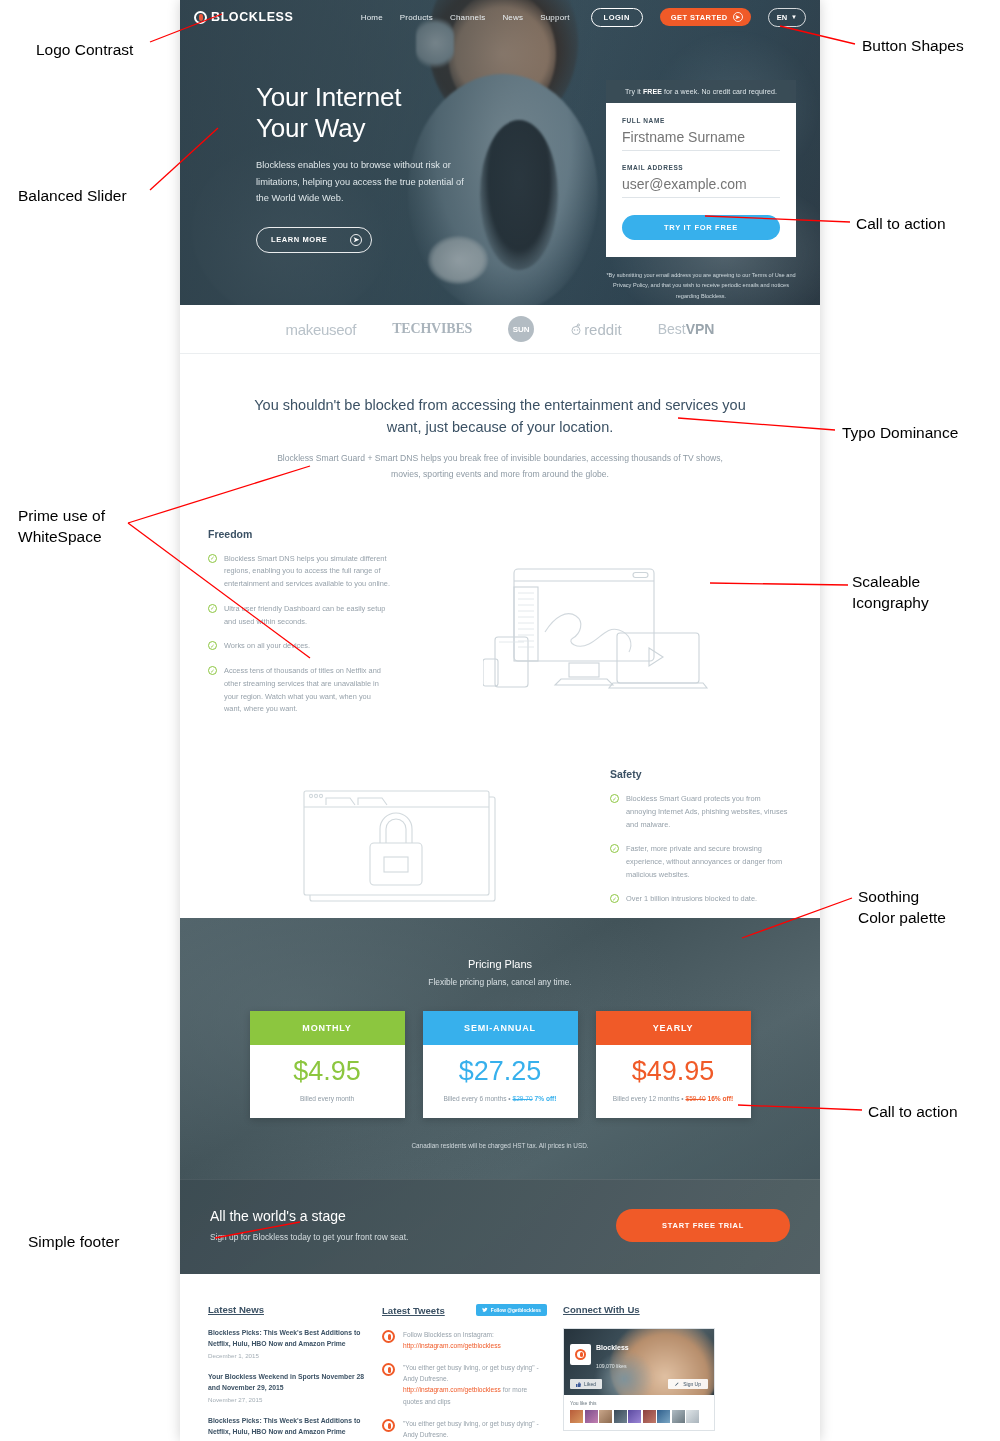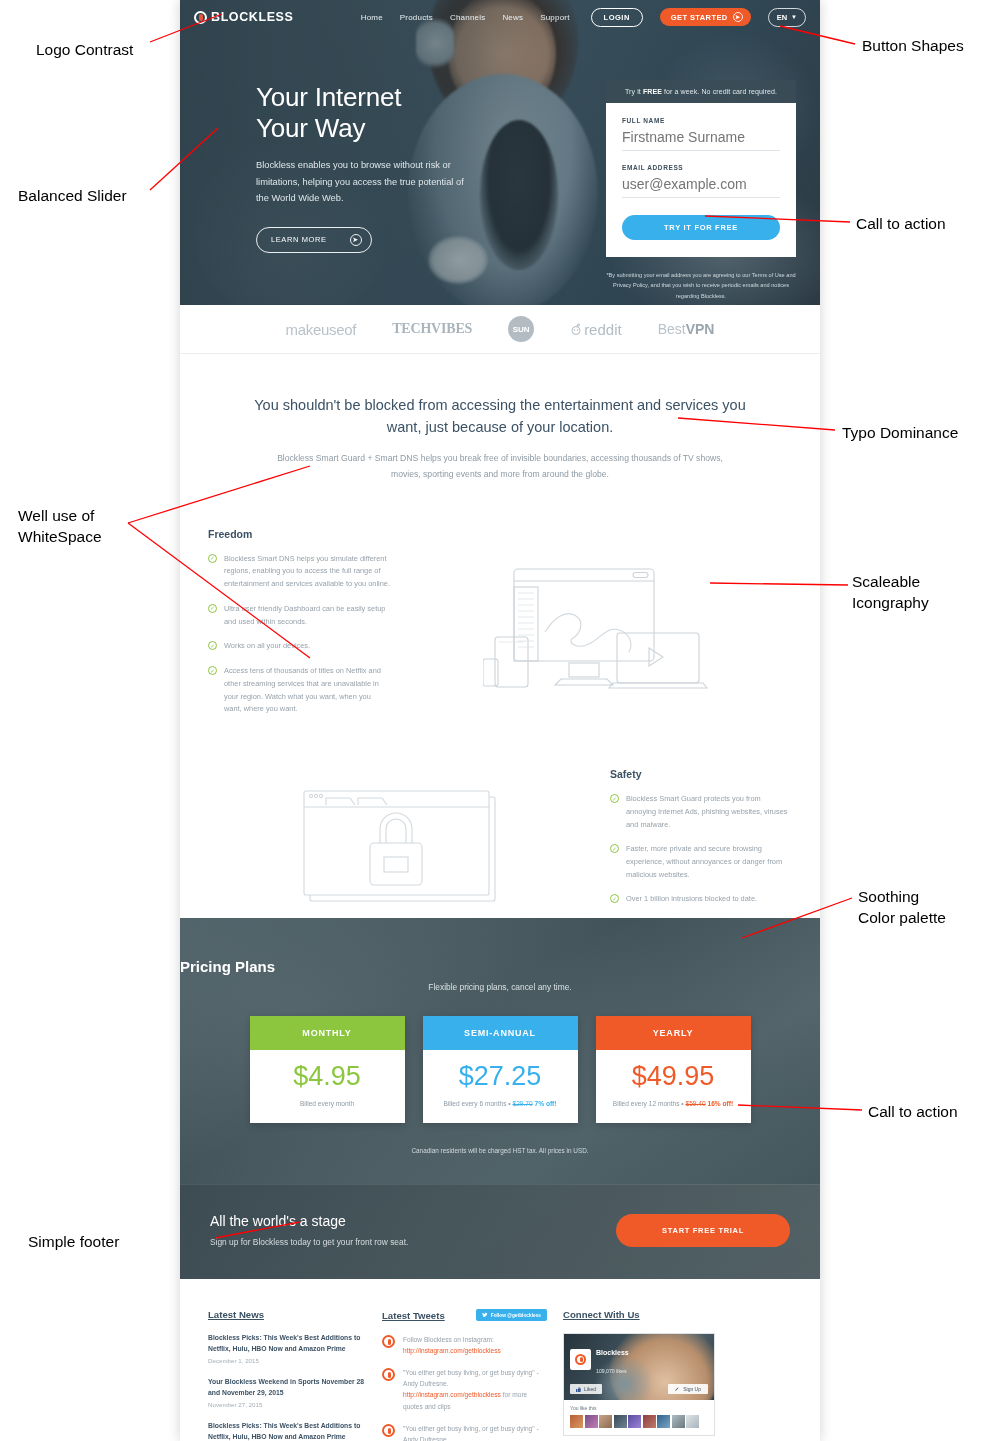--- a/index.html
+++ b/index.html
@@ -88,21 +88,21 @@
   .hero-h1 {
     color: #fff; font-size: 26px; line-height: 1.18; font-weight: normal;
     letter-spacing: -.2px;
   }
   .hero-p {
     color: #dfe7ea; font-size: 9.3px; line-height: 1.78; margin-top: 14px; width: 212px;
   }
   .btn-learn {
     margin-top: 20px; display: inline-flex; align-items: center; gap: 23px;
     border: 1px solid rgba(255,255,255,.9); border-radius: 14px;
-    color: #fff; font-size: 7.5px; font-weight: normal; letter-spacing: .6px;
+    color: #fff; font-size: 7.5px; font-weight: bold; letter-spacing: .6px;
     padding: 6px 9px 6px 14px;
   }
   .arrow-circ-lg {
     width: 12px; height: 12px; border-radius: 50%;
     border: 1px solid rgba(255,255,255,.9);
     display:flex; align-items:center; justify-content:center; font-size: 7px;
   }
 
   
   .signup { width: 190px; margin-left: auto; margin-top: -2px; }
@@ -174,21 +174,21 @@
   .bullet-t { color: #97a2ab; font-size: 7.4px; line-height: 1.72; }
 
   
   .pricing {
     position: relative; padding: 40px 0 0; overflow: hidden;
     background:
       radial-gradient(ellipse at 18% 25%, rgba(96,114,120,.55), transparent 52%),
       radial-gradient(ellipse at 80% 70%, rgba(70,92,98,.5), transparent 55%),
       linear-gradient(150deg, #4e6067 0%, #415258 35%, #55666c 62%, #3c4b52 100%);
   }
-  .pricing-h2 { color: #fff; font-size: 15px; text-align: left; font-weight: bold; }
+  .pricing-h2 { color: #fff; font-size: 11px; text-align: center; font-weight: normal; }
   .pricing-sub { color: #d8e0e3; font-size: 8.4px; text-align: center; margin-top: 7px; }
   .plans { display: flex; gap: 18px; justify-content: center; margin-top: 24px; }
   .plan { width: 155px; background: #fff; box-shadow: 0 2px 7px rgba(0,0,0,.18); }
   .plan-head {
     color: #fff; text-align: center; font-size: 9px; font-weight: bold;
     letter-spacing: .8px; padding: 12px 0;
   }
   .plan-body { text-align: center; padding: 13px 6px 16px; }
   .plan-price { font-size: 27px; line-height: 1; font-weight: normal; }
   .plan-note { color: #8e9aa4; font-size: 6.6px; margin-top: 10px; }
@@ -615,21 +615,21 @@
       <line x1="855" y1="44" x2="780" y2="26"></line>
       <line x1="850" y1="222" x2="705" y2="216"></line>
       <line x1="835" y1="430" x2="678" y2="418"></line>
       <line x1="848" y1="585" x2="710" y2="583"></line>
       <line x1="852" y1="898" x2="742" y2="938"></line>
       <line x1="862" y1="1110" x2="738" y2="1105"></line>
     </g>
   </svg>
   <div class="anno-label" style="left:36px;top:40px">Logo Contrast</div>
   <div class="anno-label" style="left:18px;top:186px">Balanced Slider</div>
-  <div class="anno-label" style="left:18px;top:506px">Well use of
+  <div class="anno-label" style="left:18px;top:506px">Prime use of
 WhiteSpace</div>
   <div class="anno-label" style="left:28px;top:1232px">Simple footer</div>
   <div class="anno-label" style="left:862px;top:36px">Button Shapes</div>
   <div class="anno-label" style="left:856px;top:214px">Call to action</div>
   <div class="anno-label" style="left:842px;top:423px">Typo Dominance</div>
   <div class="anno-label" style="left:852px;top:572px">Scaleable
 Icongraphy</div>
   <div class="anno-label" style="left:858px;top:887px">Soothing
 Color palette</div>
   <div class="anno-label" style="left:868px;top:1102px">Call to action</div>

